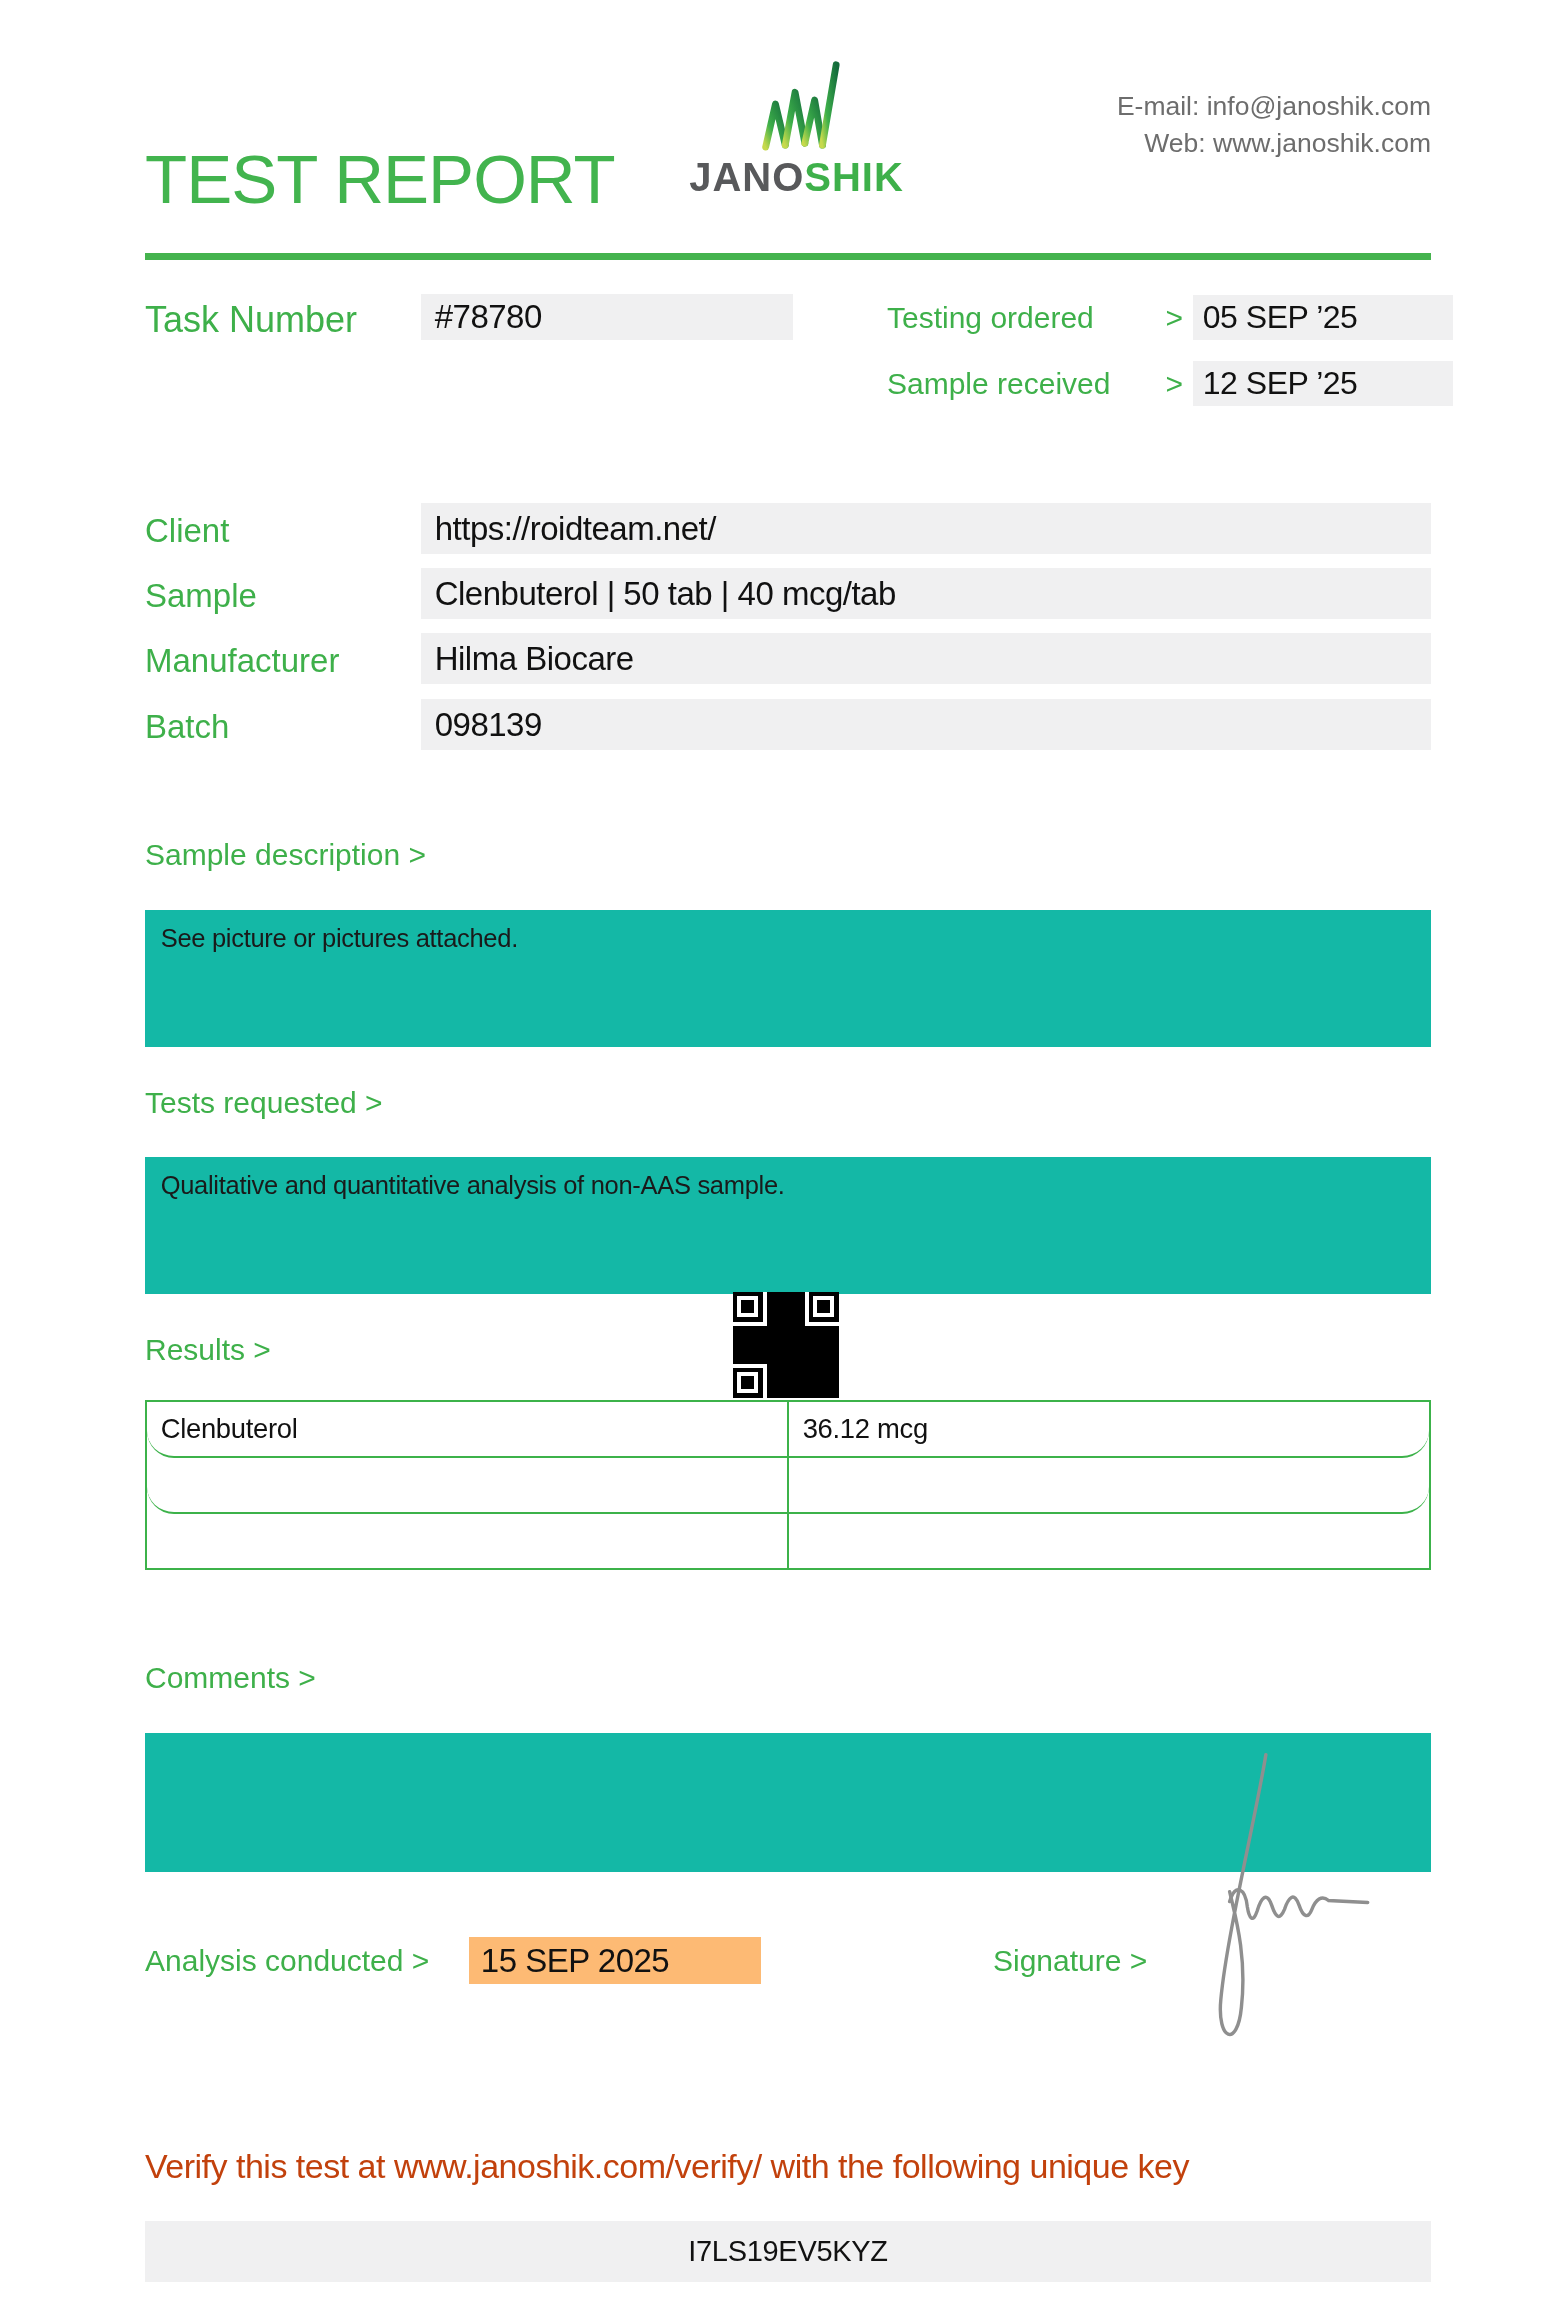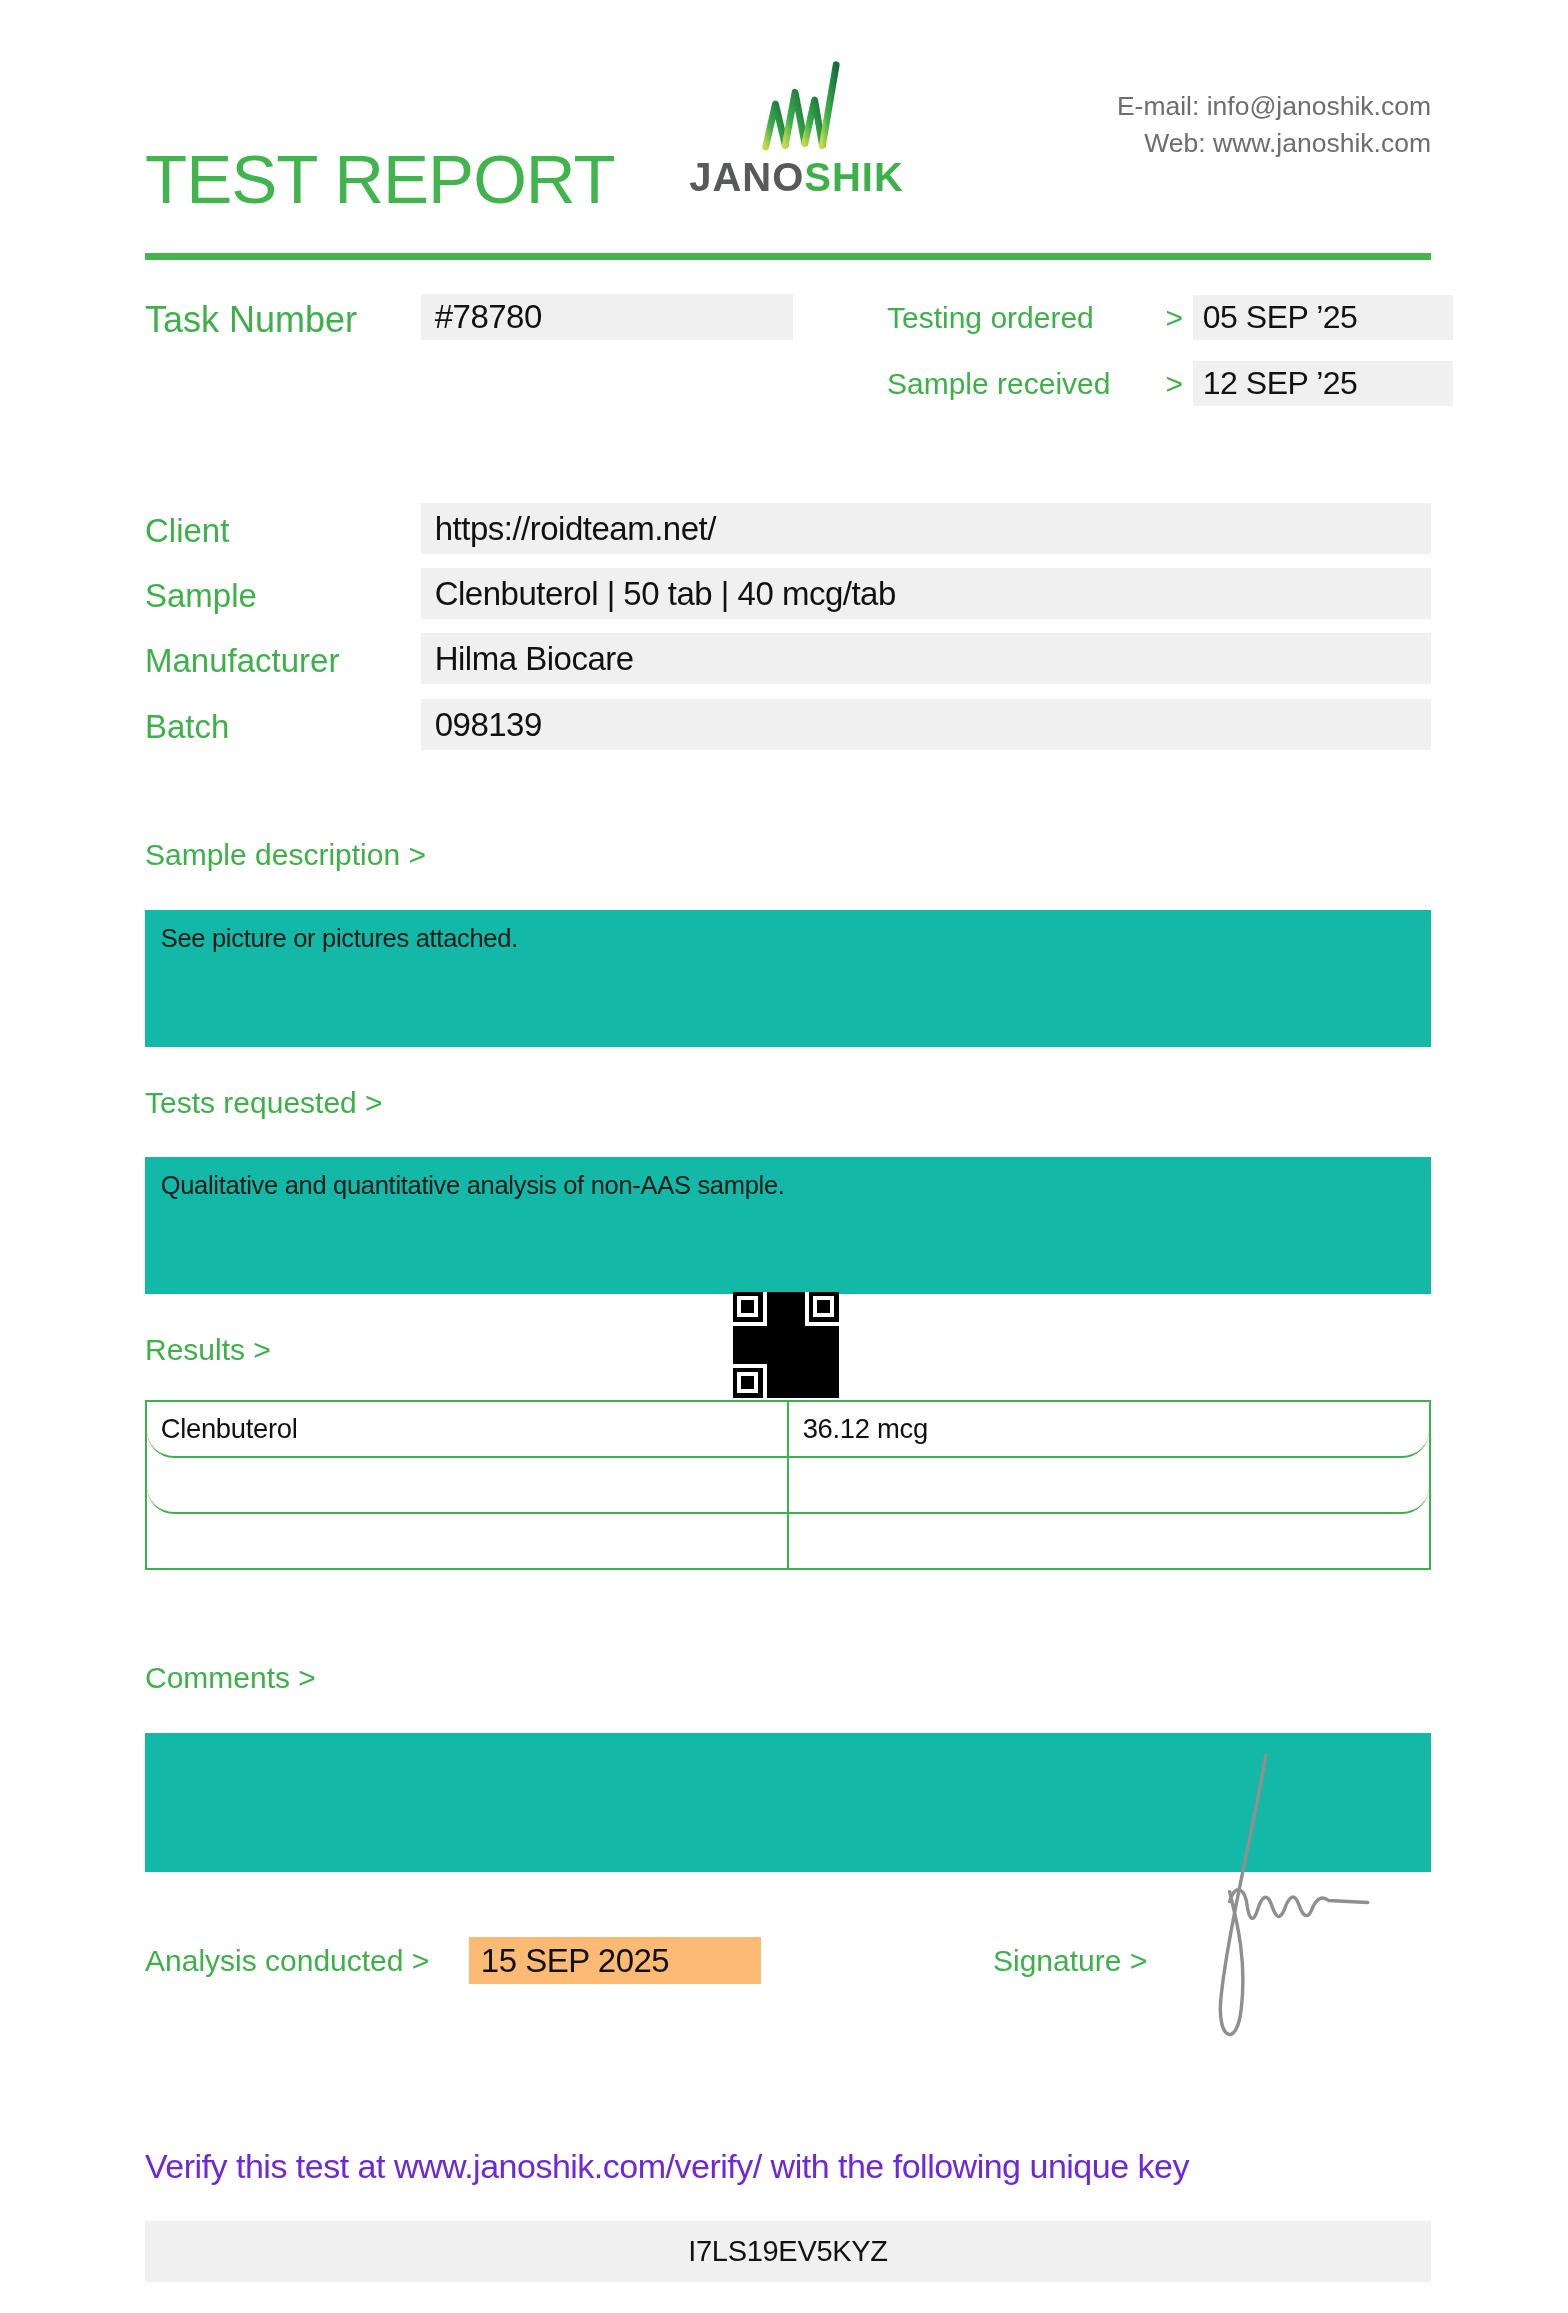--- a/index.html
+++ b/index.html
@@ -41,21 +41,21 @@
   .rt-row:last-child{border-bottom:none;}
   .rt-cell{height:54px;box-sizing:border-box;display:flex;align-items:center;padding-left:13.7px;font-size:27.4px;color:#111;letter-spacing:-0.3px;}
   .rt-cell.c1{width:642px;border-right:2.9px solid #3cb24a;}
   .rt-cell.c2{flex:1;}
 
   
   .analysis-label{left:145px;top:1944px;font-size:30px;color:#3eb04a;white-space:nowrap;}
   .analysis-box{left:469px;top:1937px;width:292px;height:47px;background:#fdba74;font-size:33px;line-height:47px;color:#111;padding-left:11.8px;box-sizing:border-box;letter-spacing:-0.5px;white-space:nowrap;}
   .signature-label{left:993px;top:1944px;font-size:30px;color:#3eb04a;white-space:nowrap;}
   .signature-svg{left:1166px;top:1735px;}
-  .verify-text{left:145px;top:2147px;font-size:34px;color:#6d28d9;white-space:nowrap;letter-spacing:-0.5px;}
+  .verify-text{left:145px;top:2147px;font-size:34px;color:#c2410c;white-space:nowrap;letter-spacing:-0.5px;}
   .key-box{left:145px;top:2221px;width:1286px;height:61px;background:#f0f0f1;font-size:29px;line-height:61px;color:#111;text-align:center;letter-spacing:-0.3px;}
 </style>
 </head>
 <body>
 
 <div id="page">
 
   <div class="abs report-title">TEST REPORT</div>
 
   <div class="abs logo-wrap">

